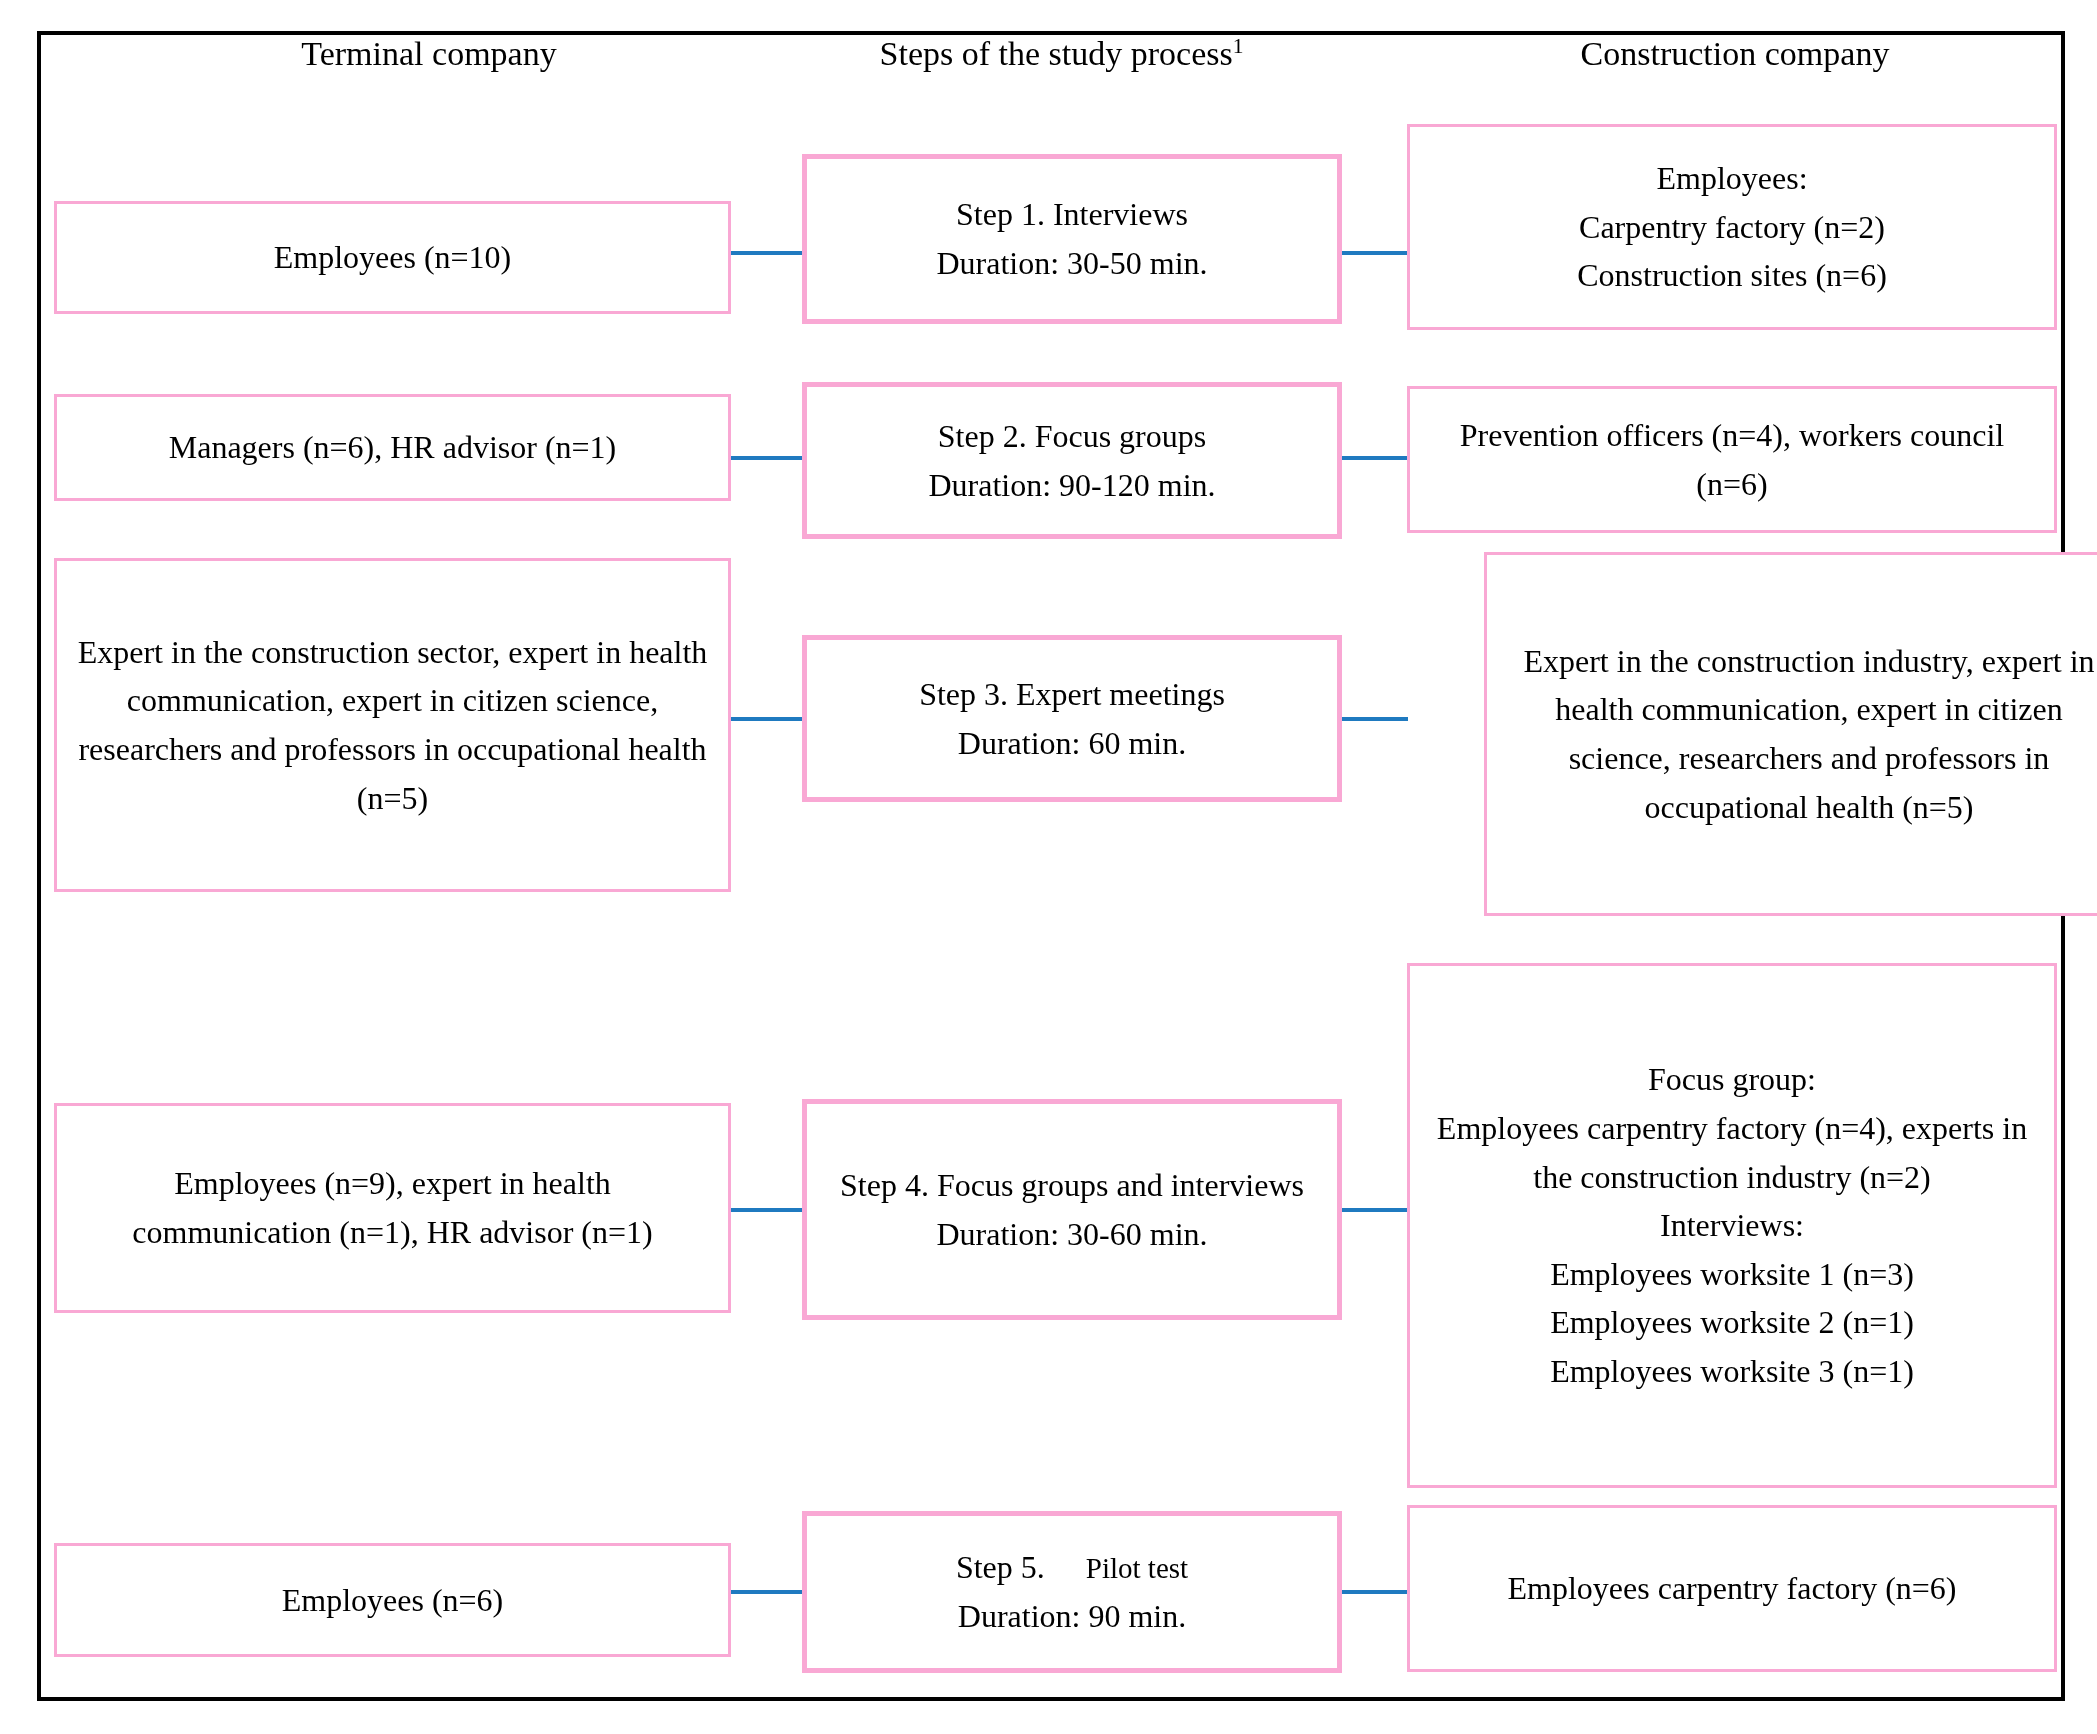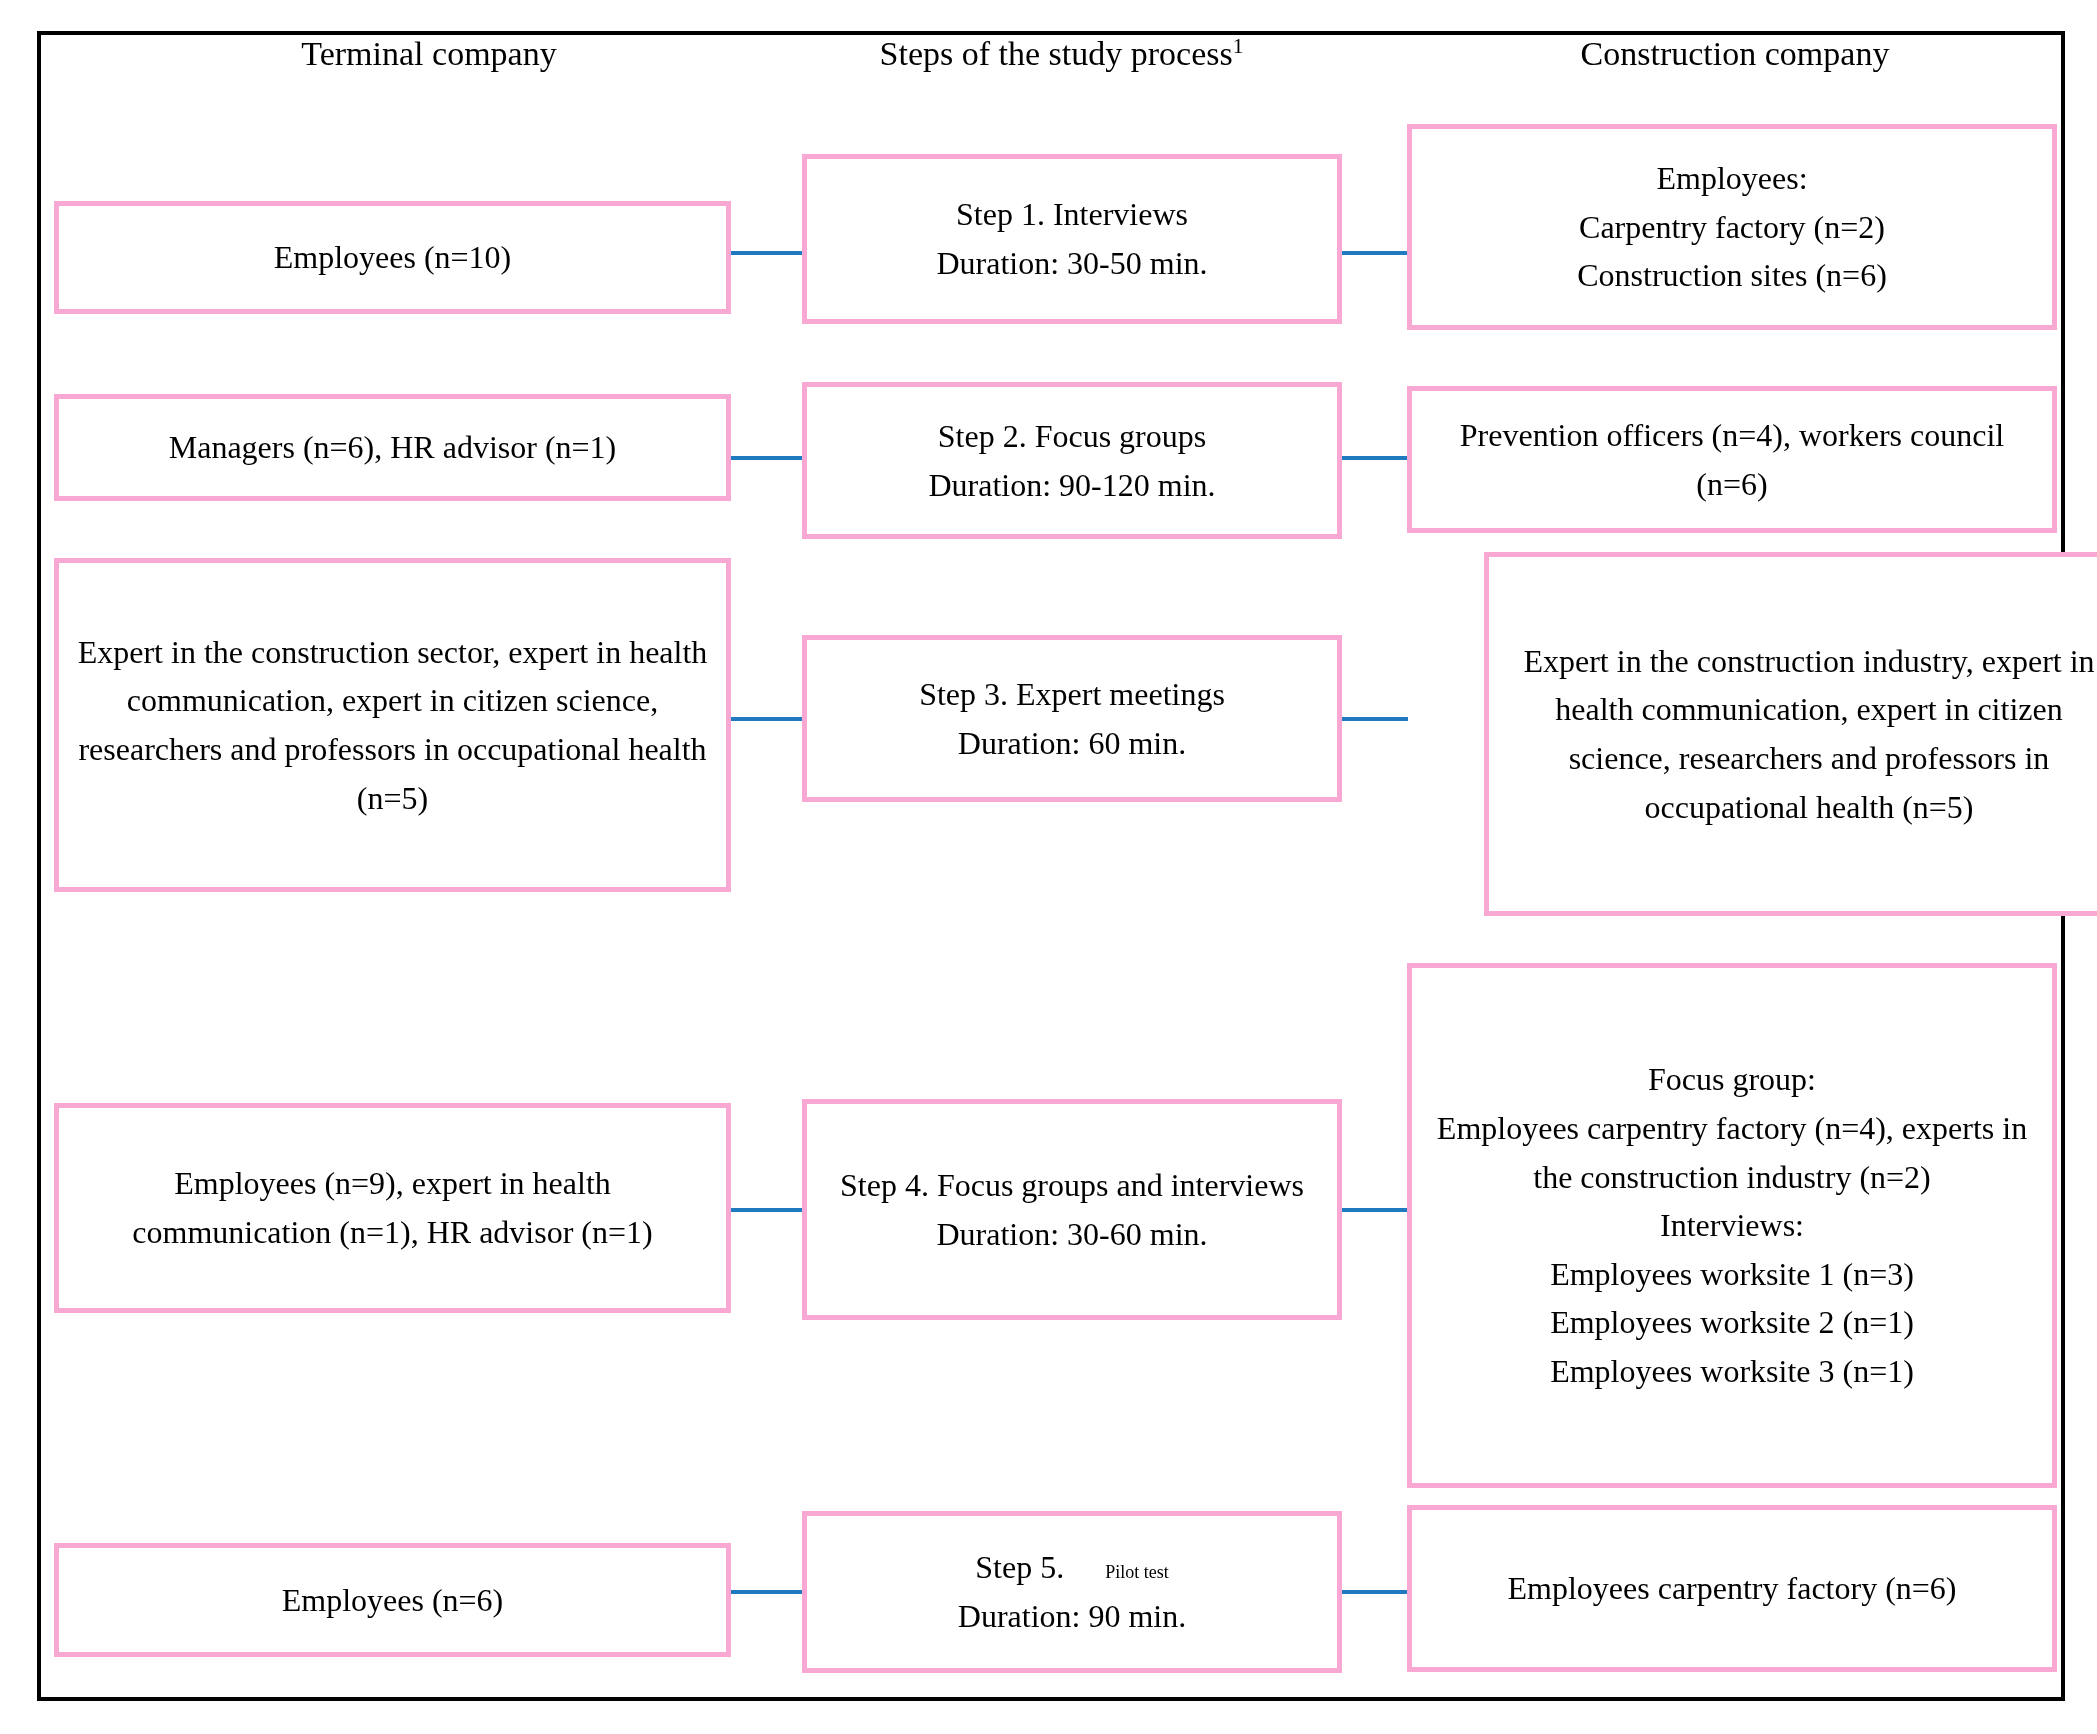--- a/index.html
+++ b/index.html
@@ -46,37 +46,37 @@
   }
   .col-header.left   { left: 107px;  top: 35px; width: 644px; }
   .col-header.mid    { left: 775px; top: 35px; width: 573px;  }
   .col-header.right  { left: 1407px; top: 35px; width: 656px; }
   .col-header sup { font-size: 21.5px; vertical-align: super; }
 
   
   .box {
     position: absolute;
     box-sizing: border-box;
-    border: 5px solid #f9a8d4;
+    border: 3px solid #f9a8d4;
     background: #ffffff;
     display: flex;
     align-items: center;
     justify-content: center;
     text-align: center;
     font-size: 32px;
     line-height: 1.52;
     padding: 6px 15.5px;
     color: #000;
   }
   .box.step {
     border-width: 5.4px;
   }
   .box .inner { width: 100%; }
 
-  .small-run { font-size: 18px; margin-left: 33px; }
+  .small-run { font-size: 29px; margin-left: 33px; }
 
   
   .conn {
     position: absolute;
     height: 4.2px;
     background: #1f7ac0;
   }
 
   
 

